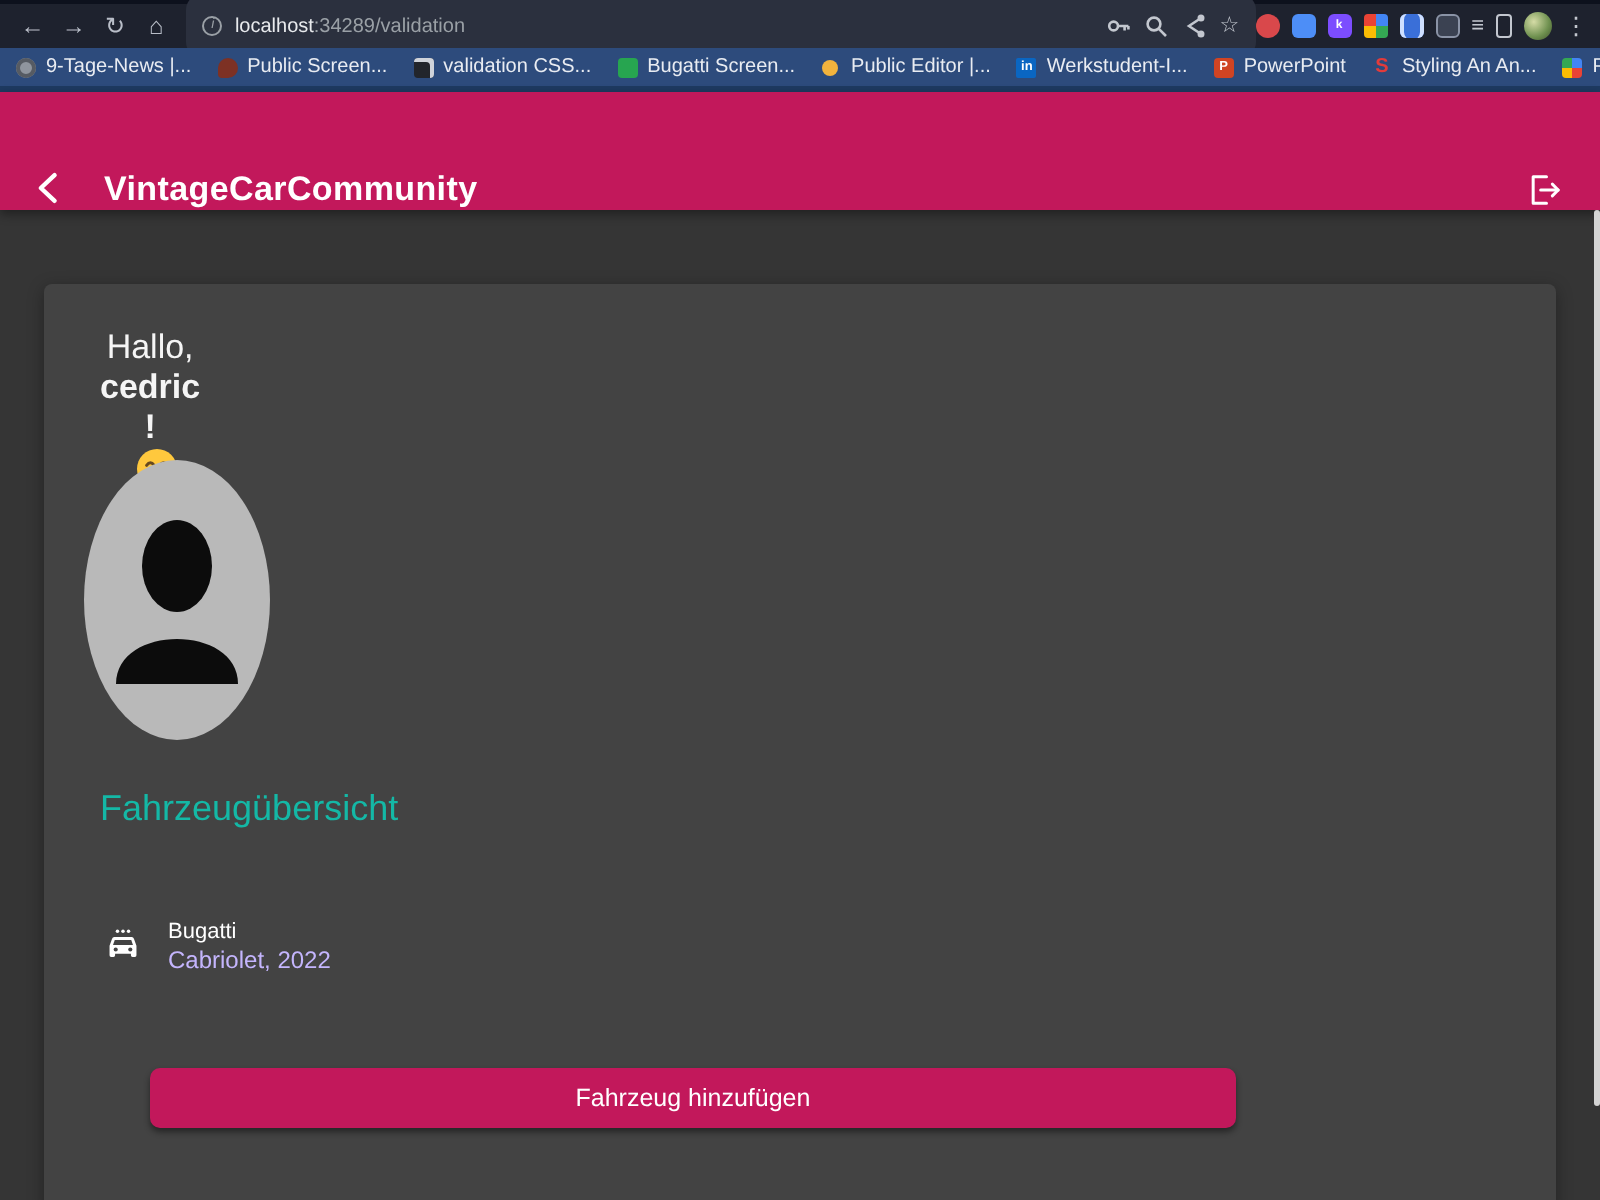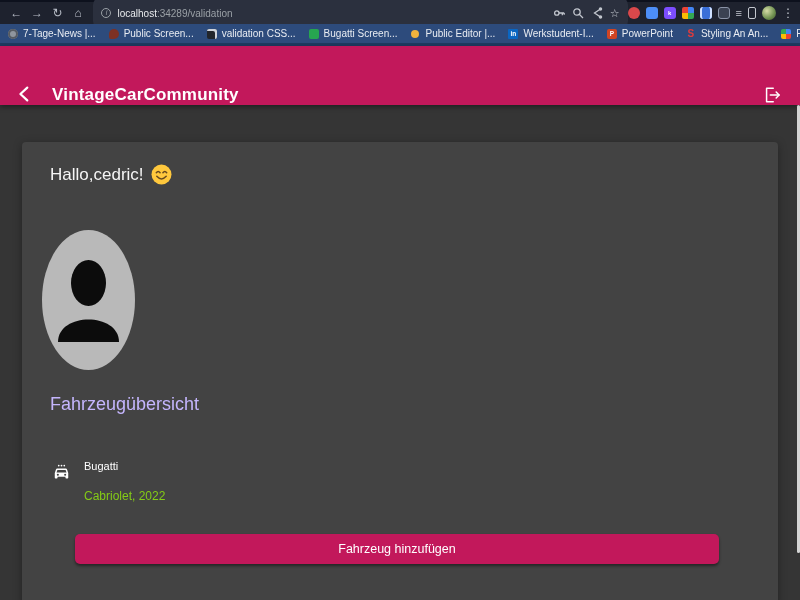--- a/index.html
+++ b/index.html
@@ -55,31 +55,31 @@
                 display:flex; align-items:flex-end; box-shadow:0 2px 5px rgba(0,0,0,.4); z-index:2; }
   .back-btn { margin-left:14px; cursor:pointer; }
   .app-title { color:#fff; font-size:17px; font-weight:bold; margin-left:16px; letter-spacing:.2px; }
   .logout-btn { margin-left:auto; margin-right:18px; cursor:pointer; }
 
   
   .page { position:absolute; top:105px; left:0; right:0; bottom:0; background:#353535; }
   .card { position:absolute; left:22px; top:37px; width:756px; bottom:-5px; background:#434343;
           border-radius:4px 4px 0 0; box-shadow:0 2px 8px rgba(0,0,0,.35); }
   .greeting { position:absolute; top:22px; left:28px; font-size:17px; color:#f5f5f5;
-              display:flex; align-items:center; }
-  .greeting .bold { font-weight:normal; }
+              display:flex; align-items:center;flex-direction:column; }
+  .greeting .bold { font-weight:bold; }
   .emoji { margin-left:7px; }
   .profile-avatar { position:absolute; top:88px; left:20px; }
-  .section-title { position:absolute; top:252px; left:28px; font-size:18px; color:#c4b5fd; }
+  .section-title { position:absolute; top:252px; left:28px; font-size:18px; color:#14b8a6; }
   .vehicle { position:absolute; top:318px; left:30px; display:flex; cursor:pointer; }
   .v-icon { margin-top:3px; }
   .v-text { margin-left:13px; }
   .v-name { font-size:11px; color:#ffffff; }
-  .v-details { font-size:12px; color:#84cc16; margin-top:17px;text-align:center; }
-  .add-btn { position:absolute; top:392px; left:53px; width:644px; height:30px; background:#c2185b;
+  .v-details { font-size:12px; color:#c4b5fd; margin-top:1px;text-align:center; }
+  .add-btn { position:absolute; top:392px; left:53px; width:543px; height:30px; background:#c2185b;
              border:none; border-radius:5px; color:#fff; font-size:12.5px;
              font-family:"Liberation Sans",sans-serif; box-shadow:0 2px 3px rgba(0,0,0,.45); cursor:pointer; }
   .scrollbar-thumb { position:absolute; right:0; top:105px; width:3px; height:448px;
                      background:#d4d4d4; border-radius:2px; z-index:3; }
 </style>
 </head>
 <body>
 
 <div class="top-strip"></div>
 
@@ -121,21 +121,21 @@
     <span class="glyph-ic">≡</span>
     <span class="device-ic"></span>
     <span class="avatar-ic"></span>
     <span class="kebab">⋮</span>
   </span>
 </div>
 
 <div class="bookmarks">
   <span class="bm">
       <span class="fav f-gray"></span>
-      <span>7-Tage-News |...</span>
+      <span>9-Tage-News |...</span>
     </span>
   <span class="bm">
       <span class="fav f-maroon"></span>
       <span>Public Screen...</span>
     </span>
   <span class="bm">
       <span class="fav f-dark"></span>
       <span>validation CSS...</span>
     </span>
   <span class="bm">

